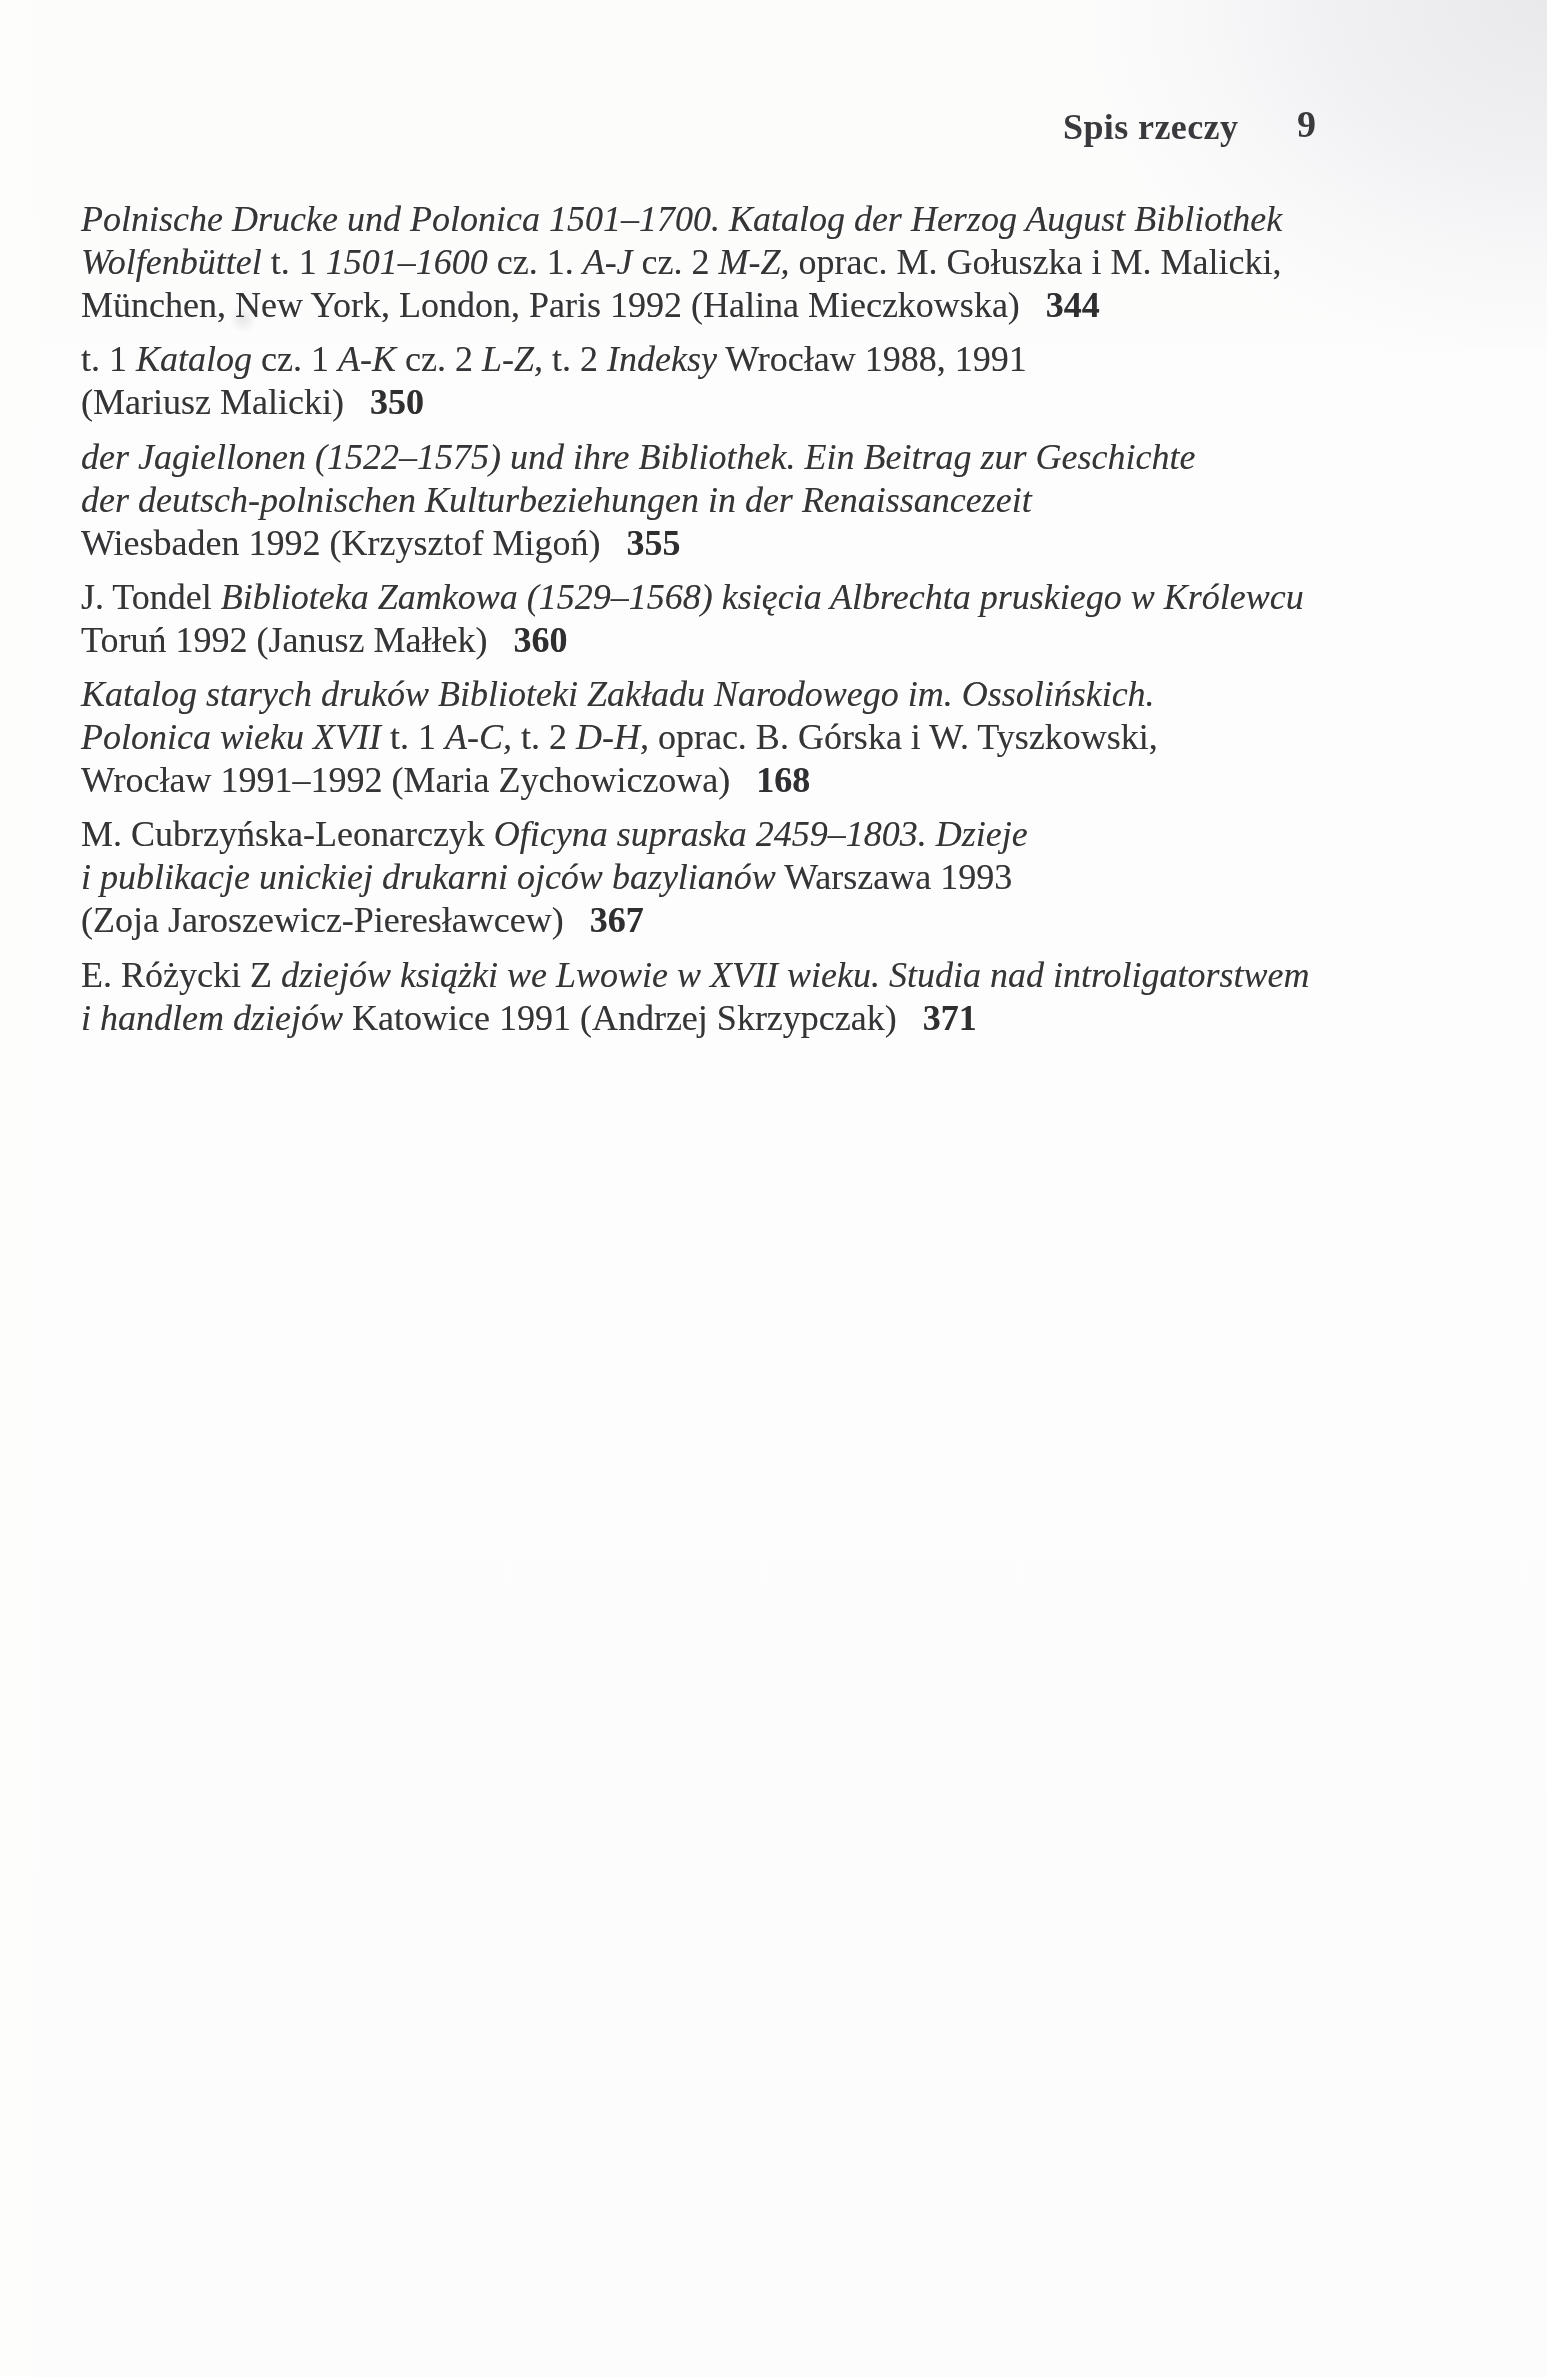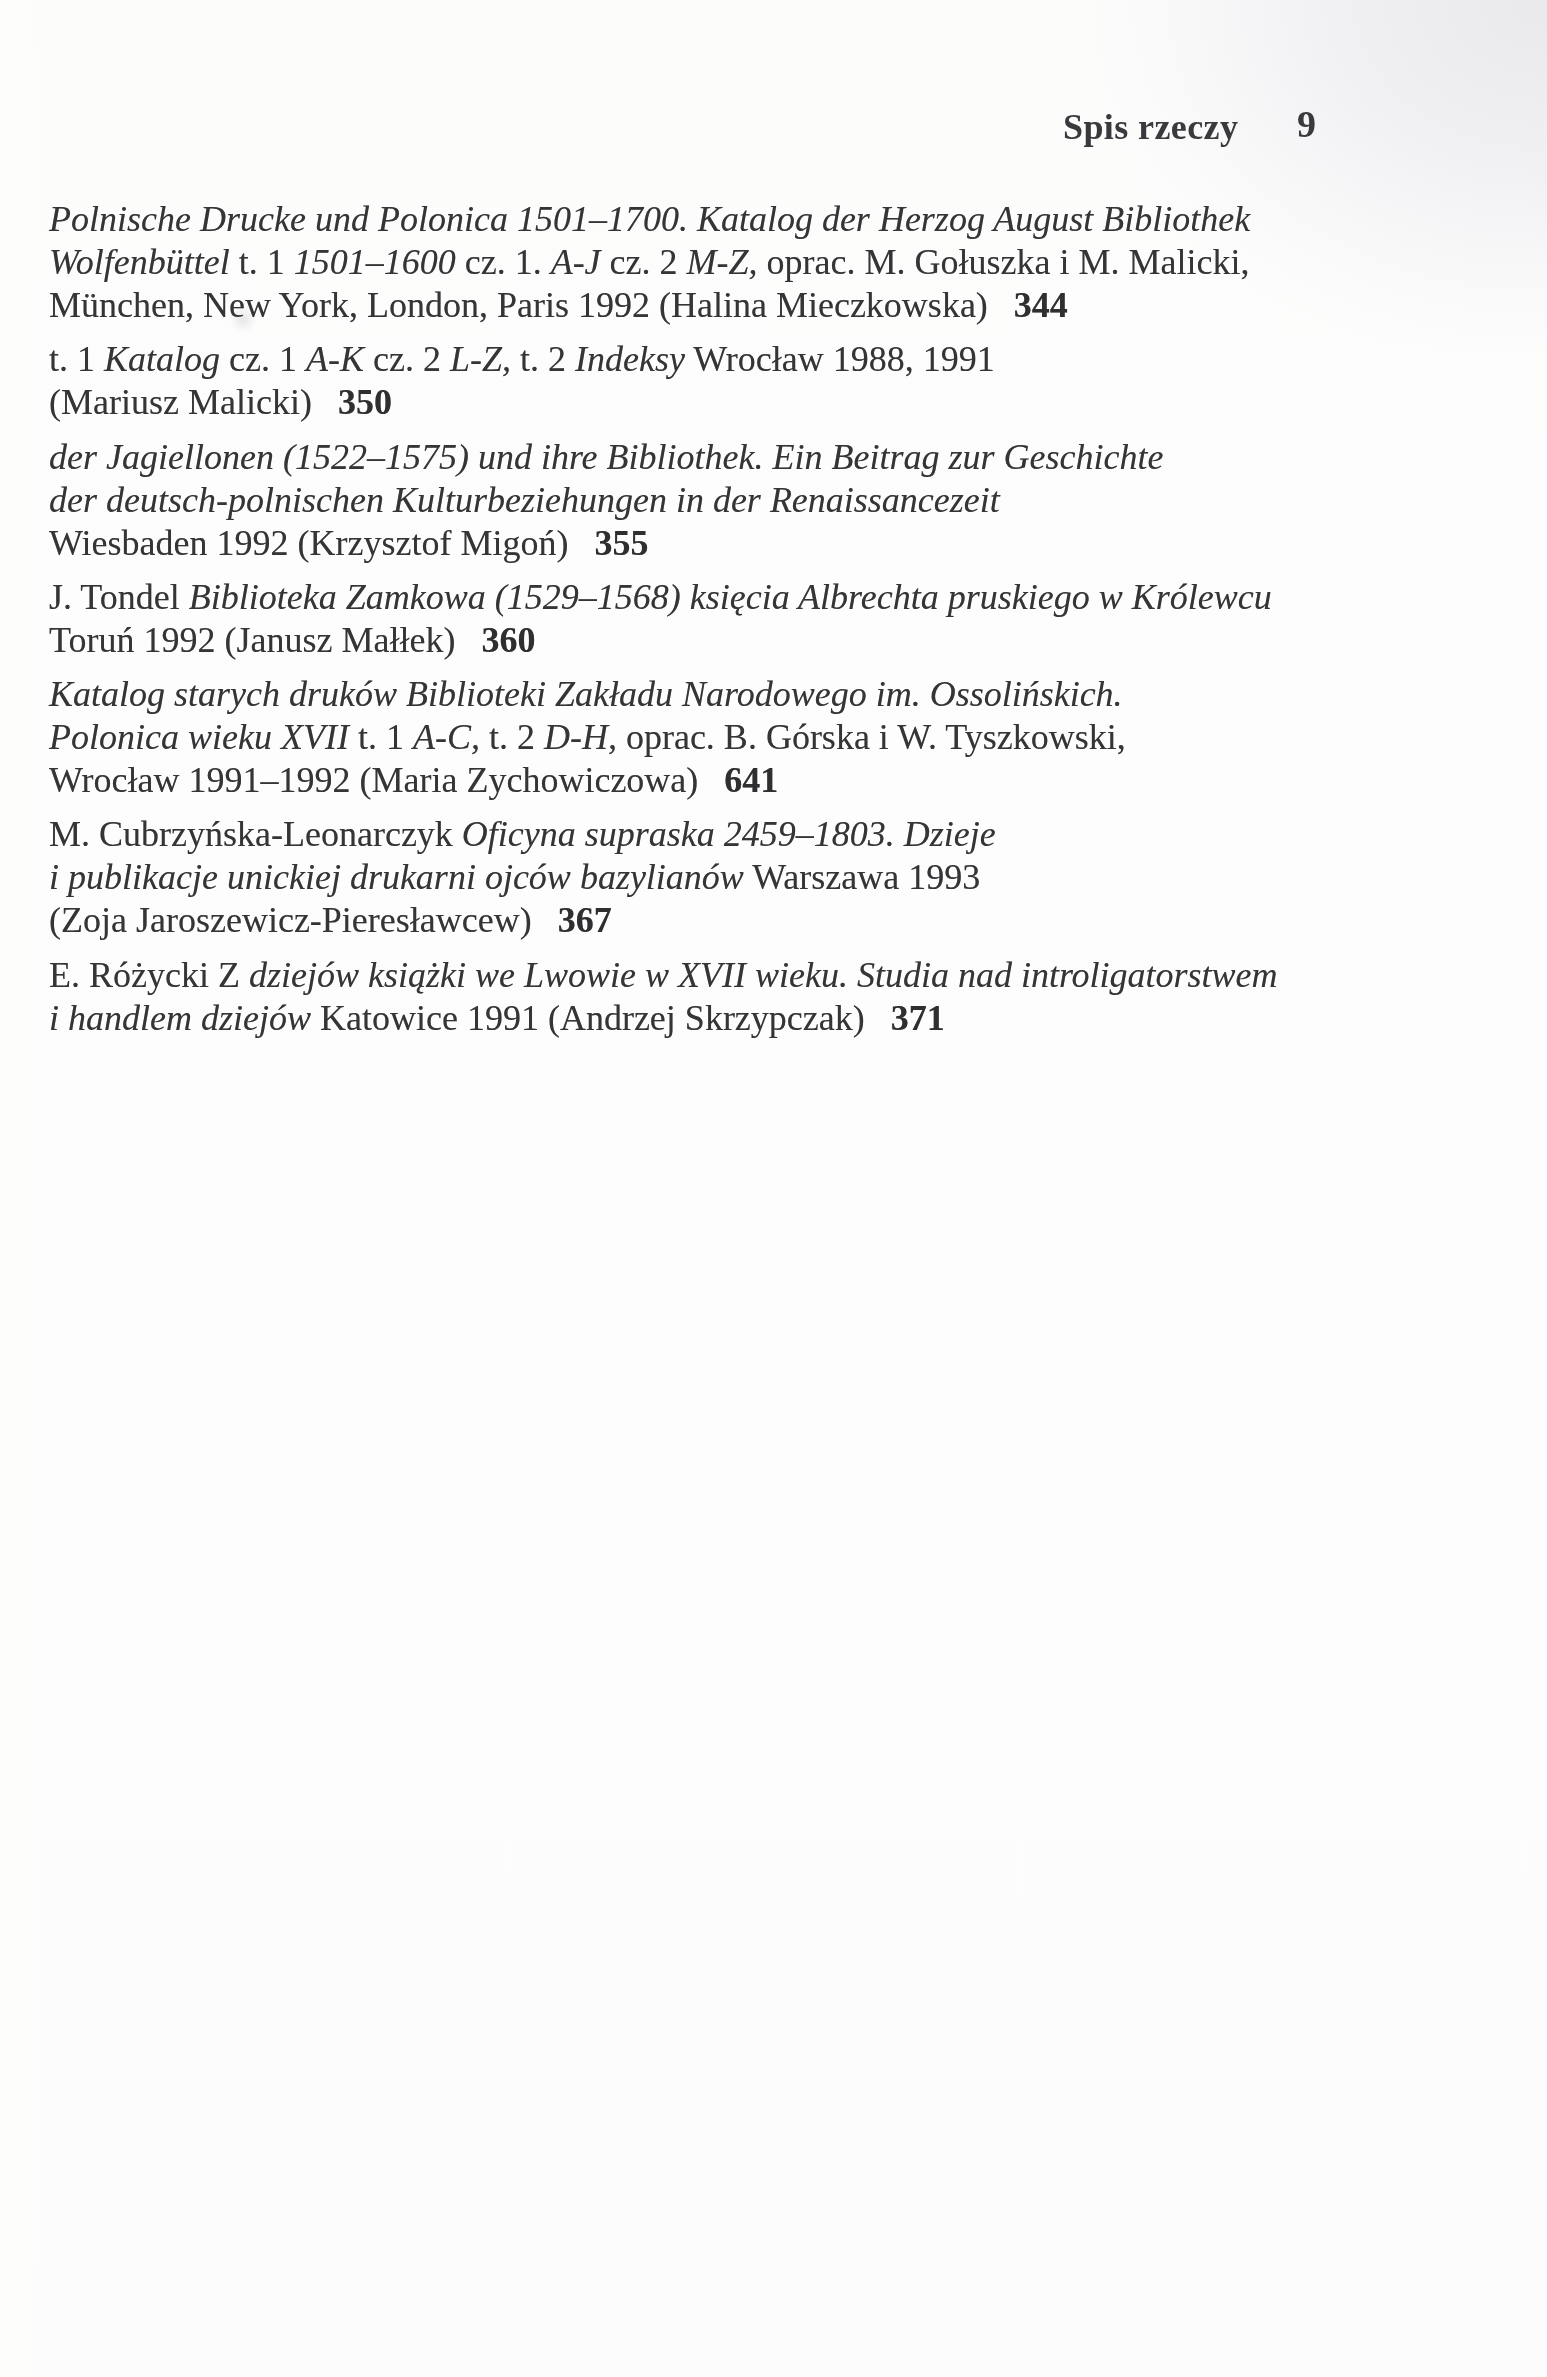--- a/index.html
+++ b/index.html
@@ -54,21 +54,21 @@
   .hdr-num {
     position: absolute;
     left: 1263px;
     top: 102px;
     font-size: 38px;
     font-weight: bold;
     color: #3a3a3e;
   }
   .entries {
     position: absolute;
-    left: 15px;
+    left: 47px;
     top: 198px;
     width: 1301px;
     font-size: 36px;
     line-height: 43px;
     color: #353538;
     text-shadow: 0 0 0.5px rgba(70,70,75,0.45);
   }
   .entry {
     margin-bottom: 11.3px;
   }
@@ -109,21 +109,21 @@
         <div class="line"><span class="it">der deutsch-polnischen Kulturbeziehungen in der Renaissancezeit</span></div>
         <div class="line"><span>Wiesbaden 1992 (Krzysztof Migoń)</span><span class="pagenum">355</span></div>
       </div>
       <div class="entry">
         <div class="line"><span>J. Tondel </span><span class="it">Biblioteka Zamkowa (1529–1568) księcia Albrechta pruskiego w Królewcu</span></div>
         <div class="line"><span>Toruń 1992 (Janusz Małłek)</span><span class="pagenum">360</span></div>
       </div>
       <div class="entry">
         <div class="line"><span class="it">Katalog starych druków Biblioteki Zakładu Narodowego im. Ossolińskich.</span></div>
         <div class="line"><span class="it">Polonica wieku XVII</span><span> t. 1 </span><span class="it">A-C,</span><span> t. 2 </span><span class="it">D-H,</span><span> oprac. B. Górska i W. Tyszkowski,</span></div>
-        <div class="line"><span>Wrocław 1991–1992 (Maria Zychowiczowa)</span><span class="pagenum">641</span></div>
+        <div class="line"><span>Wrocław 1991–1992 (Maria Zychowiczowa)</span><span class="pagenum">168</span></div>
       </div>
       <div class="entry">
         <div class="line"><span>M. Cubrzyńska-Leonarczyk </span><span class="it">Oficyna supraska 2459–1803. Dzieje</span></div>
         <div class="line"><span class="it">i publikacje unickiej drukarni ojców bazylianów</span><span> Warszawa 1993</span></div>
         <div class="line"><span>(Zoja Jaroszewicz-Pieresławcew)</span><span class="pagenum">367</span></div>
       </div>
       <div class="entry">
         <div class="line"><span>E. Różycki Z </span><span class="it">dziejów książki we Lwowie w XVII wieku. Studia nad introligatorstwem</span></div>
         <div class="line"><span class="it">i handlem dziejów</span><span> Katowice 1991 (Andrzej Skrzypczak)</span><span class="pagenum">371</span></div>
       </div>

